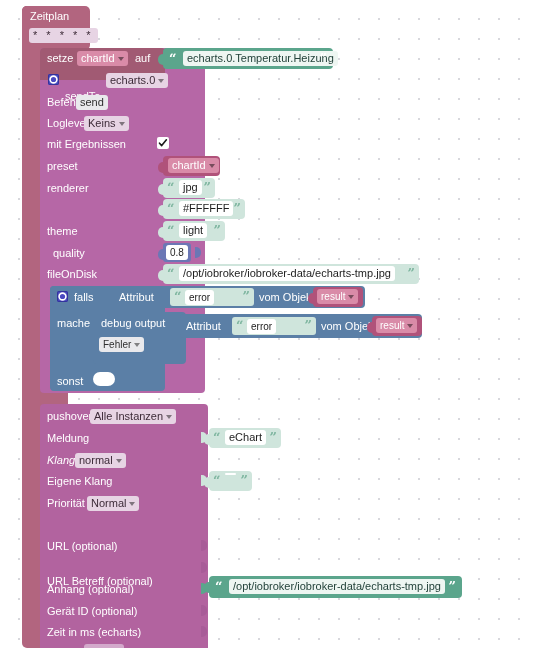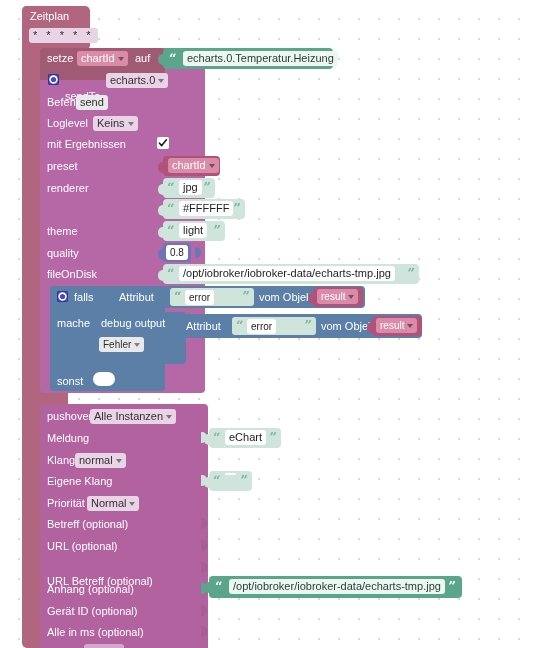--- a/index.html
+++ b/index.html
@@ -146,21 +146,21 @@
     <span class="field pale" style="left:66px; top:3px;"><span>echarts.0</span><i class="caret"></i></span>
   </div>
 
   <div class="blk" style="left:40px; top:92px; width:165px; height:21px;">
     <span class="lbl" style="left:7px; top:4px;">Befehl</span>
     <span class="field greypale" style="left:36px; top:3px;">send</span>
   </div>
 
   <div class="blk" style="left:40px; top:113px; width:165px; height:21px;">
     <span class="lbl" style="left:7px; top:4px;">Loglevel</span>
-    <span class="field pale" style="left:44px; top:3px;margin-left:9px;"><span>Keins</span><i class="caret"></i></span>
+    <span class="field pale" style="left:44px; top:3px;"><span>Keins</span><i class="caret"></i></span>
   </div>
 
   <div class="blk" style="left:40px; top:134px; width:165px; height:21px;">
     <span class="lbl" style="left:7px; top:4px;">mit Ergebnissen</span>
     <span class="checkbox" style="left:117px; top:3px;">
       <svg width="10" height="10" viewBox="0 0 10 10" aria-hidden="true">
         <path d="M1.5 5.2 L3.7 7.6 L8.4 1.8" fill="none" stroke="#1b1b1b" stroke-width="1.6" stroke-linecap="round" stroke-linejoin="round"></path>
       </svg>
     </span>
   </div>
@@ -197,21 +197,21 @@
     <span class="plug c-sendto-shade" style="left:155px; top:4px;"></span>
   </div>
   <div class="blk c-str-pale" style="left:163px; top:221px; width:62px; height:20px; border-radius:4px;">
     <span class="vtab"></span>
     <span class="quote dark" style="left:4px; top:3px;">“</span>
     <span class="field plain" style="left:16px; top:2px;">light</span>
     <span class="quote dark" style="right:4px; top:3px;">”</span>
   </div>
 
   <div class="blk" style="left:40px; top:243px; width:165px; height:21px;">
-    <span class="lbl" style="left:7px; top:4px;">quality</span>
+    <span class="lbl" style="left:13px; top:4px;">quality</span>
     <span class="plug c-num" style="left:155px; top:4px;"></span>
   </div>
   <div class="blk c-num" style="left:163px; top:243px; width:28px; height:19px; border-radius:3px;">
     <span class="vtab"></span>
     <span class="field plain" style="left:3px; top:2px; font-size:10px;">0.8</span>
   </div>
 
   <div class="blk" style="left:40px; top:264px; width:165px; height:21px;">
     <span class="lbl" style="left:7px; top:4px;">fileOnDisk</span>
     <span class="plug c-str-pale" style="left:155px; top:4px;"></span>
@@ -289,44 +289,40 @@
     <span class="plug c-str-pale" style="left:161px; top:4px;"></span>
   </div>
   <div class="blk c-str-pale" style="left:209px; top:428px; width:72px; height:20px; border-radius:4px;">
     <span class="vtab"></span>
     <span class="quote dark" style="left:4px; top:3px;">“</span>
     <span class="field plain" style="left:16px; top:2px;">eChart</span>
     <span class="quote dark" style="right:4px; top:3px;">”</span>
   </div>
 
   <div class="blk" style="left:40px; top:450px; width:168px; height:21px;">
-    <span class="lbl" style="left:7px; top:4px;">Klang</span>
+    <span class="lbl" style="left:7px; top:4px;font-style:italic;">Klang</span>
     <span class="field pale" style="left:35px; top:3px;"><span>normal</span><i class="caret"></i></span>
   </div>
 
   <div class="blk" style="left:40px; top:471px; width:168px; height:21px;">
     <span class="lbl" style="left:7px; top:4px;">Eigene Klang</span>
     <span class="plug c-str-pale" style="left:161px; top:4px;"></span>
   </div>
   <div class="blk c-str-pale" style="left:209px; top:471px; width:43px; height:20px; border-radius:4px;">
     <span class="vtab"></span>
     <span class="quote dark" style="left:4px; top:3px;">“</span>
     <span class="field plain" style="left:16px; top:2px; width:7px; padding:1px 2px;"></span>
     <span class="quote dark" style="right:4px; top:3px;">”</span>
   </div>
 
   <div class="blk" style="left:40px; top:493px; width:168px; height:21px;">
     <span class="lbl" style="left:7px; top:4px;">Priorität</span>
     <span class="field pale" style="left:47px; top:3px;"><span>Normal</span><i class="caret"></i></span>
   </div>
 
-  <div class="blk" style="left:40px; top:514px; width:168px; height:21px;">
-    <span class="lbl" style="left:7px; top:4px;">Betreff (optional)</span>
-    <span class="plug c-push" style="left:161px; top:4px; background:#a85c98;"></span>
-  </div>
 
   <div class="blk" style="left:40px; top:536px; width:168px; height:21px;">
     <span class="lbl" style="left:7px; top:4px;">URL (optional)</span>
     <span class="plug c-push" style="left:161px; top:4px; background:#a85c98;"></span>
   </div>
 
   <div class="blk" style="left:40px; top:558px; width:168px; height:21px;">
     <span class="lbl" style="left:7px; top:4px;margin-top:13px;">URL Betreff (optional)</span>
     <span class="plug c-push" style="left:161px; top:4px; background:#a85c98;"></span>
   </div>
@@ -341,19 +337,19 @@
     <span class="field mint" style="left:20px; top:3px;">/opt/iobroker/iobroker-data/echarts-tmp.jpg</span>
     <span class="quote" style="right:6px; top:4px;">”</span>
   </div>
 
   <div class="blk" style="left:40px; top:601px; width:168px; height:21px;">
     <span class="lbl" style="left:7px; top:4px;">Gerät ID (optional)</span>
     <span class="plug c-push" style="left:161px; top:4px; background:#a85c98;"></span>
   </div>
 
   <div class="blk" style="left:40px; top:622px; width:168px; height:21px;">
-    <span class="lbl" style="left:7px; top:4px;">Alle in ms (optional)</span>
+    <span class="lbl" style="left:7px; top:4px;">Zeit in ms (echarts)</span>
     <span class="plug c-push" style="left:161px; top:4px; background:#a85c98;"></span>
   </div>
 
   <div class="blk" style="left:84px; top:644px; width:40px; height:8px; background:#d3a9cb; border-radius:3px 3px 0 0;"></div>
 
 </div>
 
 </body></html>

